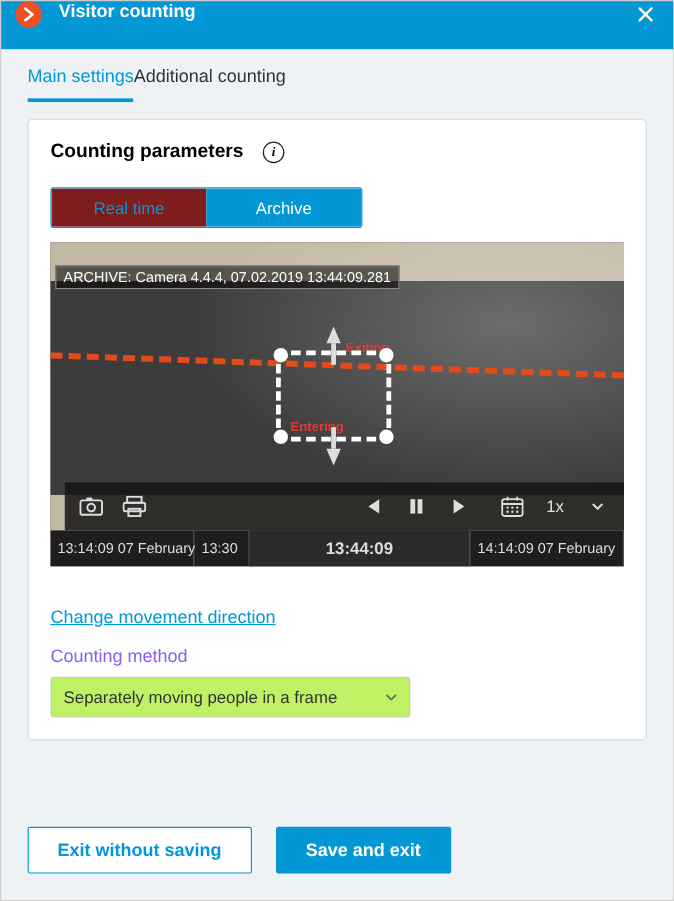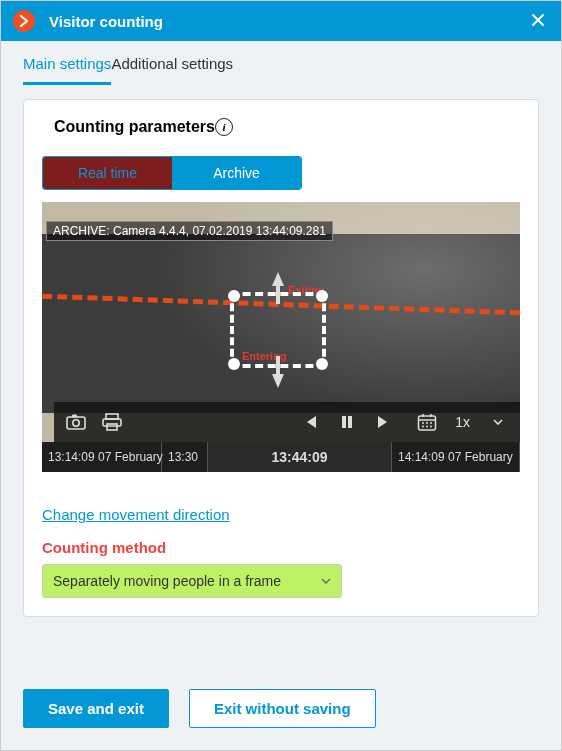--- a/index.html
+++ b/index.html
@@ -16,21 +16,20 @@
     height: 751px;
     background: #eef2f5;
     border: 1px solid #ccc;
     display: flex;
     flex-direction: column;
   }
   .titlebar {
     background: #0397d6;
     height: 40px;
     display: flex;
-    align-items: center;
     padding: 0 12px;
     color: #fff;
   }
   .titlebar .logo {
     width: 22px; height: 22px;
     background: #f04e23;
     border-radius: 50%;
     display: flex; align-items: center; justify-content: center;
     margin-right: 14px;
   }
@@ -61,23 +60,22 @@
     background: #fff;
     border: 1px solid #d8dde1;
     border-radius: 4px;
     padding: 18px;
   }
   .card-title {
     font-weight: 700;
     font-size: 16px;
     display: flex;
     align-items: center;
-    gap: 0;
+    gap: 16px;
     margin-bottom: 20px;
-    margin-left: 12px;
   }
   .info-icon {
     width: 18px; height: 18px;
     border: 1.5px solid #222;
     border-radius: 50%;
     display: flex; align-items: center; justify-content: center;
     font-size: 11px; font-style: italic; font-family: Georgia, serif;
   }
   .seg {
     display: flex;
@@ -180,21 +178,21 @@
     position:relative;
   }
   .tl-seg.first{width:120px}
   .tl-seg.tick{width:46px}
   .tl-seg.mid{flex:1;background:#2a2a2a;justify-content:center;font-weight:600;font-size:14px}
   .tl-seg.last{width:128px}
   .link-row { margin-top: 34px; margin-bottom: 16px; }
   .link {
     color:#0397d6; text-decoration: underline; font-size:15px; cursor:pointer;
   }
-  .field-label { font-size:15px; color:#ef4444; margin-bottom:8px;font-weight:bold; }
+  .field-label { font-size:15px; color:#8b5cf6; margin-bottom:8px; }
   .select {
     display:flex; align-items:center; justify-content:space-between;
     width: 300px;
     border:1px solid #c7ccd0; border-radius:3px;
     padding: 8px 10px; font-size:14px; color:#333;
     cursor:pointer; background:#bef264;
   }
   .footer {
     display:flex; gap:20px;
     padding: 18px 22px 22px 22px;
@@ -222,21 +220,21 @@
     <div class="spacer"></div>
     <div class="close">
       <svg width="14" height="14" viewBox="0 0 14 14">
           <path d="M2 2 L12 12 M12 2 L2 12" stroke="#fff" stroke-width="2" stroke-linecap="round"></path>
         </svg>
     </div>
   </div>
 
   <div class="tabs">
     <div class="tab active">Main settings</div>
-    <div class="tab">Additional settings</div>
+    <div class="tab">Additional counting</div>
   </div>
 
   <div class="content">
     <div class="card">
       <div class="card-title">
         <span>Counting parameters</span>
         <span class="info-icon">i</span>
       </div>
 
       <div class="seg">
@@ -329,16 +327,16 @@
       <div class="select">
         <span>Separately moving people in a frame</span>
         <svg width="10" height="6" viewBox="0 0 10 6">
             <path d="M1 1 L5 5 L9 1" fill="none" stroke="#666" stroke-width="1.4"></path>
           </svg>
       </div>
     </div>
   </div>
 
   <div class="footer">
+    <div class="btn secondary">Exit without saving</div>
     <div class="btn primary">Save and exit</div>
-    <div class="btn secondary">Exit without saving</div>
   </div>
 </div>
 
 </body></html>

